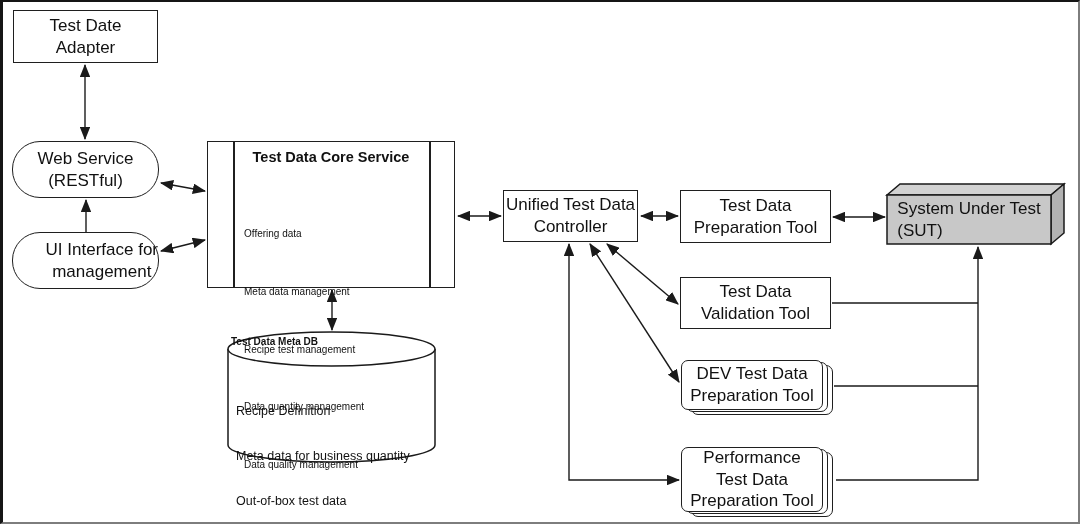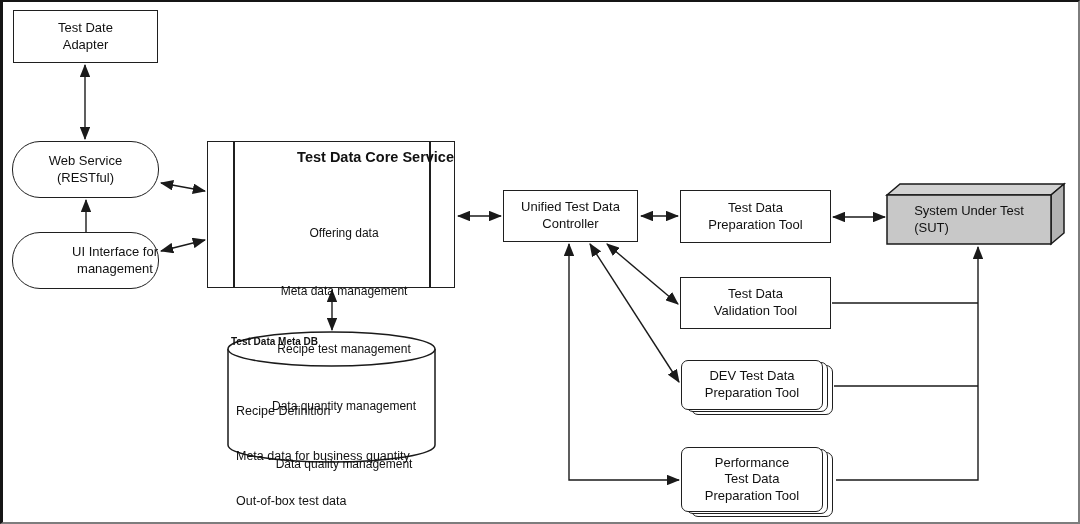--- a/index.html
+++ b/index.html
@@ -10,27 +10,27 @@
     border-top-color:#151515; border-left-color:#151515;
     border-right-color:#7d7d7d; border-bottom-color:#7d7d7d;
     font-family:"Liberation Sans", sans-serif; color:#111;
   }
   #connectors { position:absolute; left:0; top:0; width:1080px; height:524px; pointer-events:none; }
   .node {
     position:absolute; background:#fff; border:1.5px solid #1f1f1f;
     display:flex; align-items:center; justify-content:center; text-align:center;
     box-sizing:border-box;
   }
-  .lbl { white-space:pre-line; font-size:13px; line-height:1.28; color:#111; }
+  .lbl { white-space:pre-line; font-size:17px; line-height:1.28; color:#111; }
   .round { border-radius:28px; }
   .rsm { border-radius:7px; }
   .stack-layer { position:absolute; background:#fff; border:1.5px solid #1f1f1f; border-radius:7px; box-sizing:border-box; }
   .vline { position:absolute; top:0; bottom:0; width:1.5px; background:#1f1f1f; }
-  .core-title { position:absolute; top:7px; left:0; right:0; text-align:right; font-weight:bold; font-size:14.5px; }
-  .core-items { position:absolute; top:44px; left:36px; font-size:12px; line-height:19.2px; text-align:center; white-space:pre;margin-left:28px; }
+  .core-title { position:absolute; top:7px; left:0; right:0; text-align:center; font-weight:bold; font-size:14.5px; }
+  .core-items { position:absolute; top:44px; left:36px; font-size:10px; line-height:19.2px; text-align:left; white-space:pre; }
   .db-title { position:absolute; left:228px; top:334px; width:207px; text-align:left; font-weight:bold; font-size:10px; }
   .db-items { position:absolute; left:233px; top:372px; font-size:12.5px; line-height:15px; text-align:left; white-space:pre; }
   .sut-label { position:absolute; left:884px; top:194px; width:164px; height:48px;
     display:flex; align-items:center; justify-content:center; }
   .conn { stroke:#1a1a1a; stroke-width:1.4; fill:none; }
   .shape { stroke:#1a1a1a; stroke-width:1.5; }
 </style>
 </head>
 <body>
 

